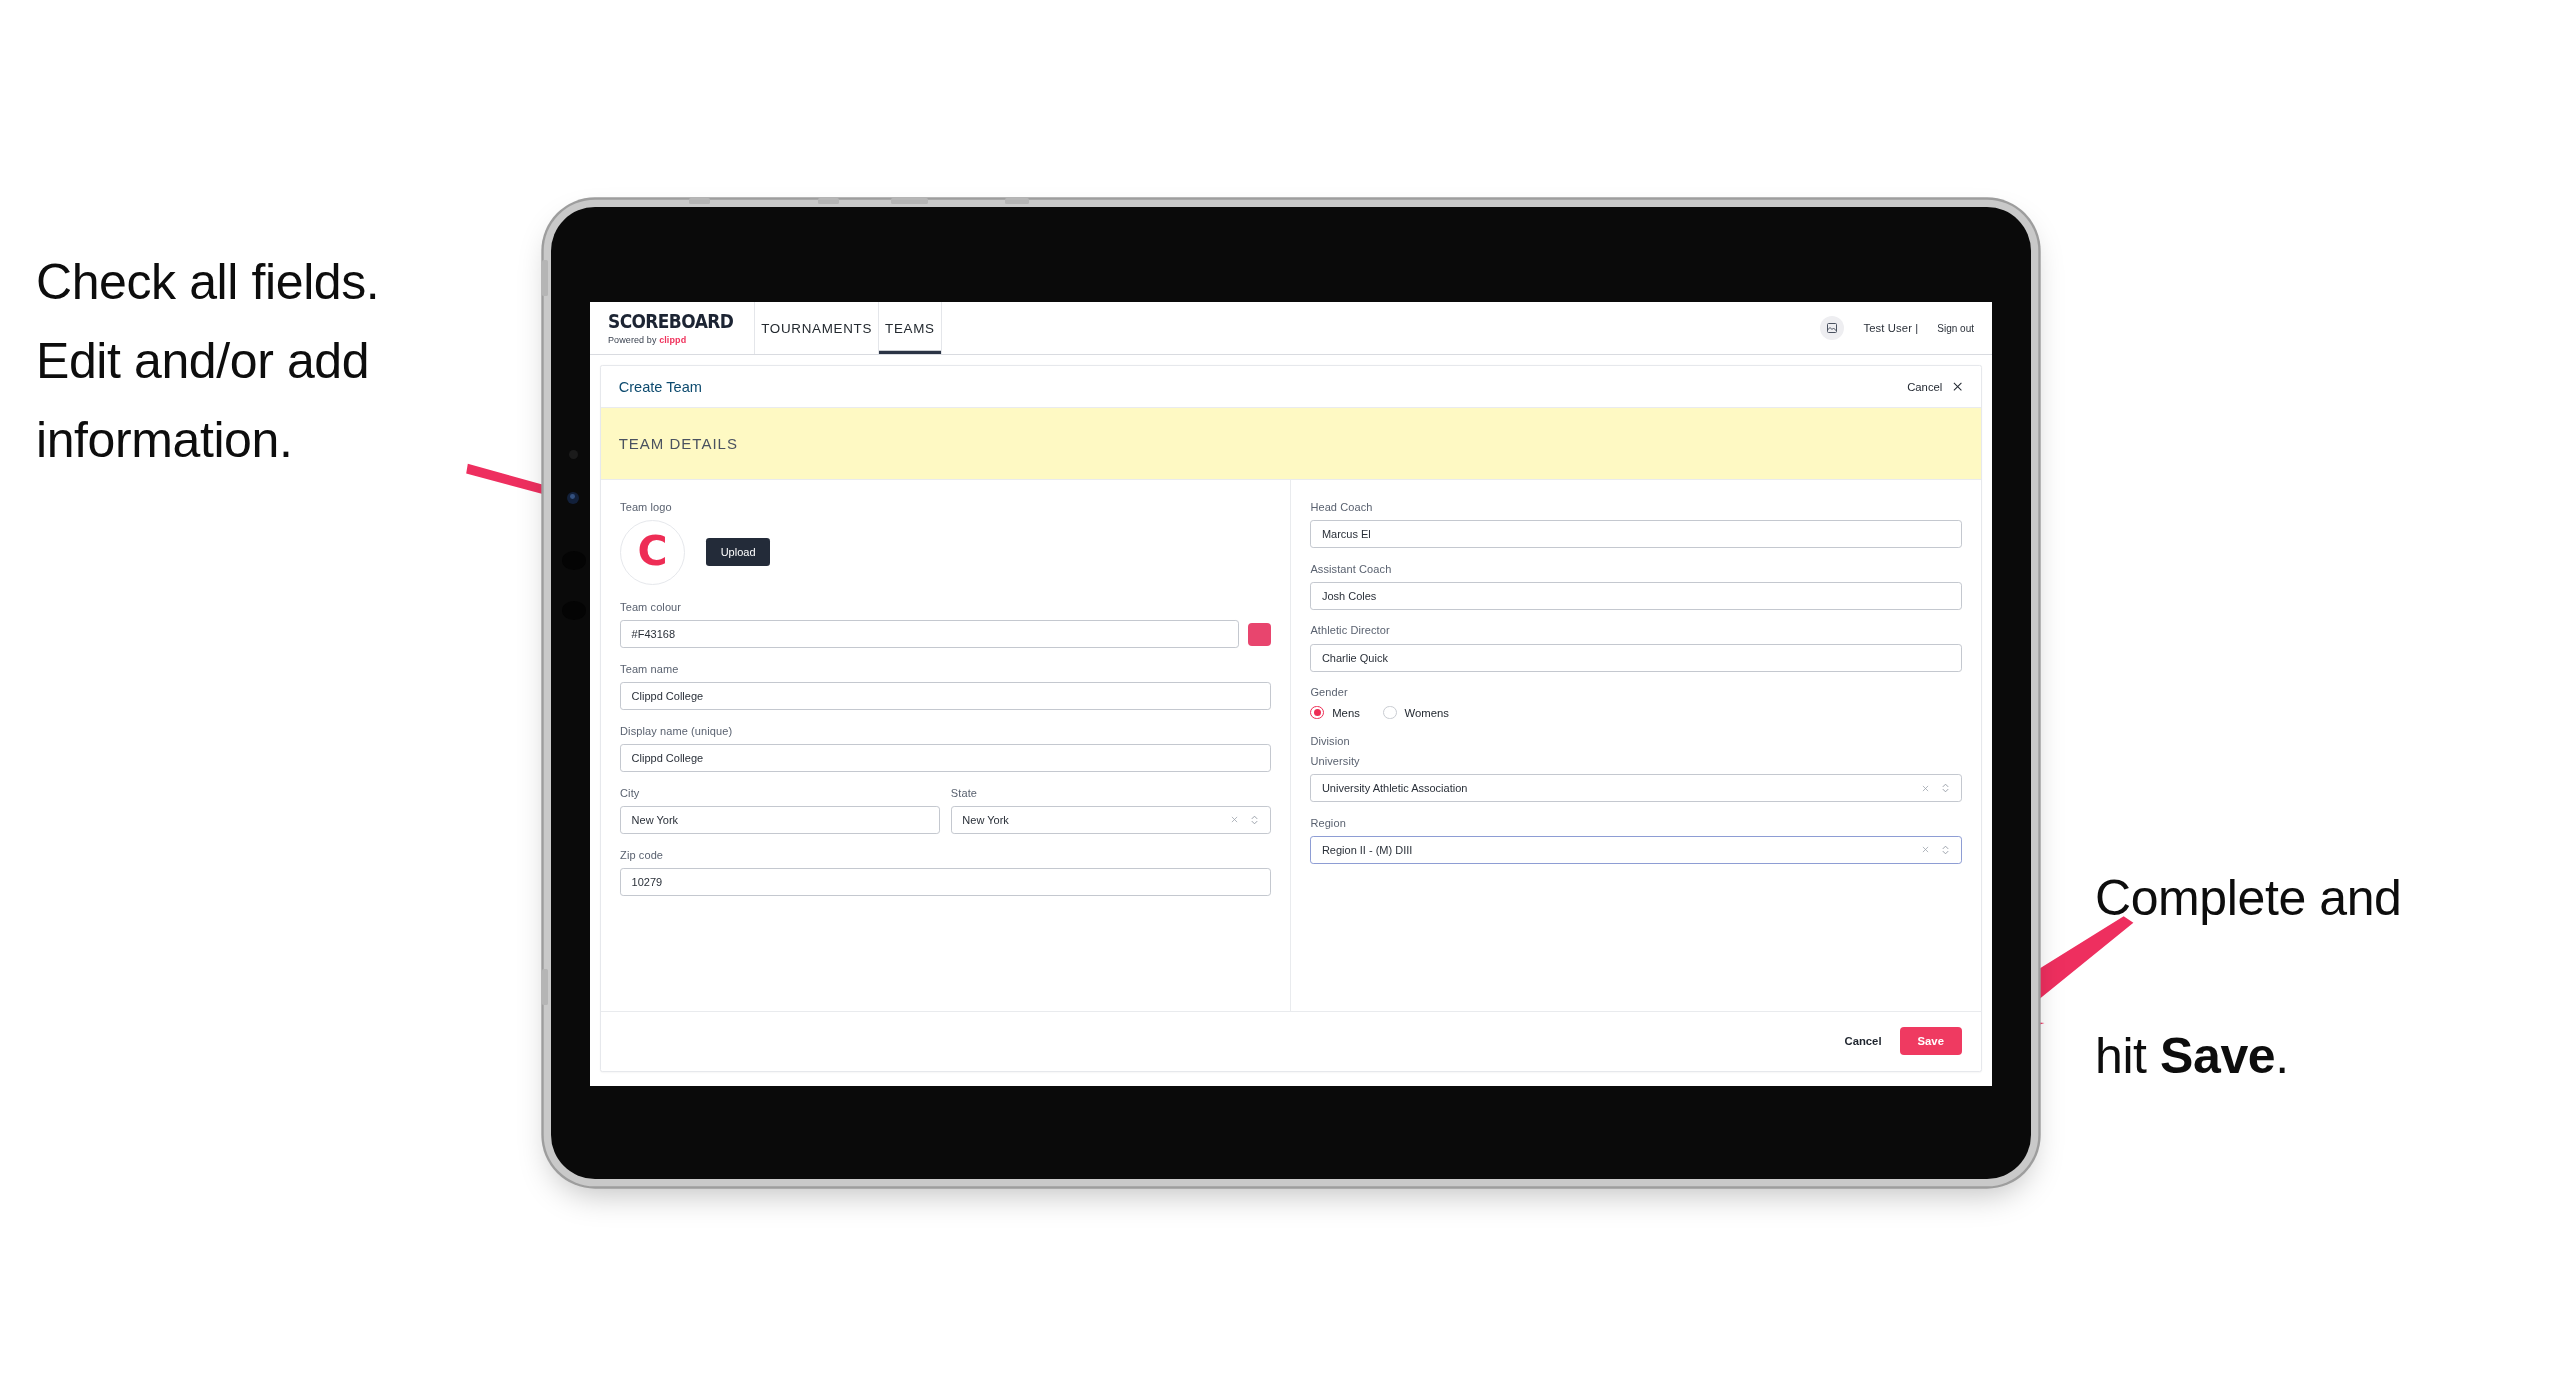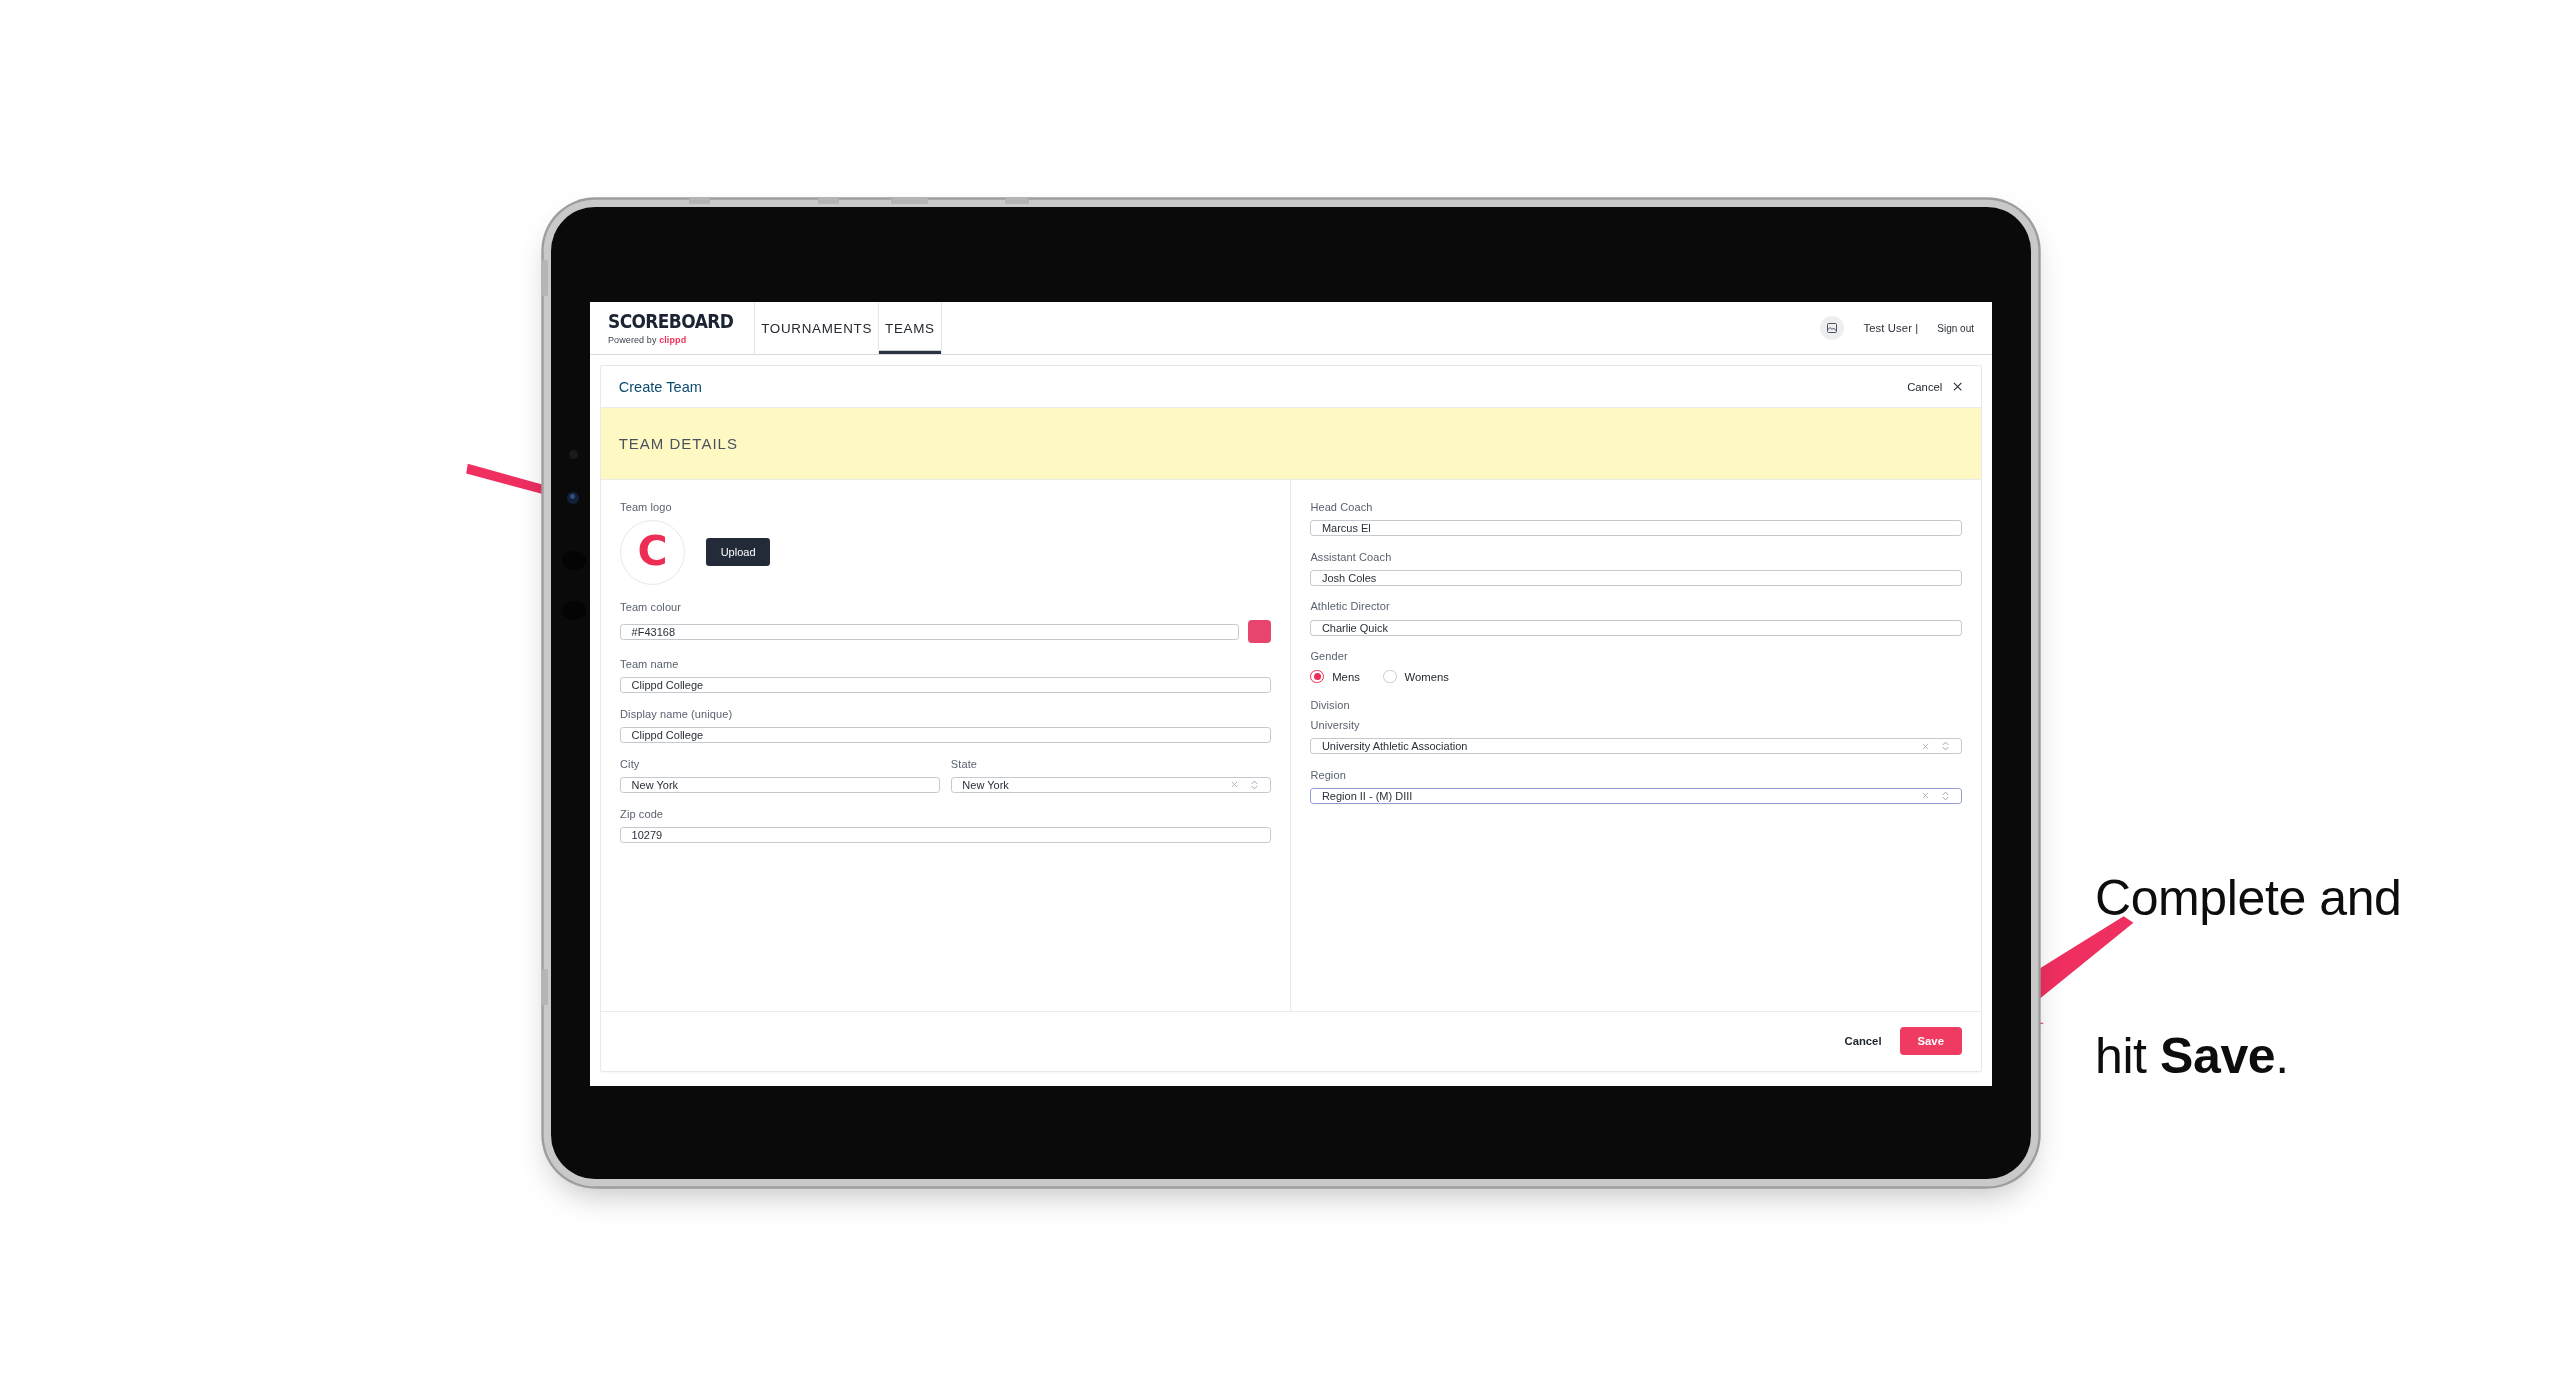--- a/index.html
+++ b/index.html
@@ -119,21 +119,21 @@
     font-size: 15px; letter-spacing: 1px; color: #4a5260;
   }
 
   .body { flex: 1; display: flex; }
   .col { padding: 21px 19.4px 0 19.4px; }
   .col-left  { width: 50%; border-right: 0.8px solid #e9ebee; }
   .col-right { width: 50%; }
 
   .label { font-size: 11px; color: #5a6270; margin-bottom: 7.3px; letter-spacing:0.1px; }
   .field {
-    height: 16px; border: 0.8px solid #c4c8cf; border-radius: 3.2px;
+    height: 28px; border: 0.8px solid #c4c8cf; border-radius: 3.2px;
     background: #fff; display:flex; align-items:center;
     padding: 0 10.5px; font-size: 11px; color: #2a3039;
     margin-bottom: 14.6px; cursor: text;
   }
   .field.focusblue { border-color: #8e9dd4; }
   .field .val { flex: 1; }
   .field .adorn { display:flex; align-items:center; gap: 11.3px; color:#9aa0a9; }
 
   .row2 { display: flex; gap: 11px; }
   .row2 > div { flex: 1; }
@@ -178,20 +178,23 @@
   .btn-save {
     background: #ef3a61; color: #fff; border: none; border-radius: 4px;
     font-size: 11.3px; font-weight: 600; padding: 8px 18px; cursor: pointer;
   }
 </style>
 </head>
 <body>
 
 <div class="stage">
 
+  <div class="annot annot-left">Check all fields.
+Edit and/or add
+information.</div>
 
   <svg class="arrow arrow-left" viewBox="0 0 210 130">
     <path d="M2 22 L150 63 L118 18 L205 75 L105 102 L134 70 L0 34 Z" fill="#EE2F5F"></path>
   </svg>
 
   <div class="annot annot-right">
     <div>Complete and</div>
     <div><span>hit </span><b>Save</b><span>.</span></div>
   </div>
 

